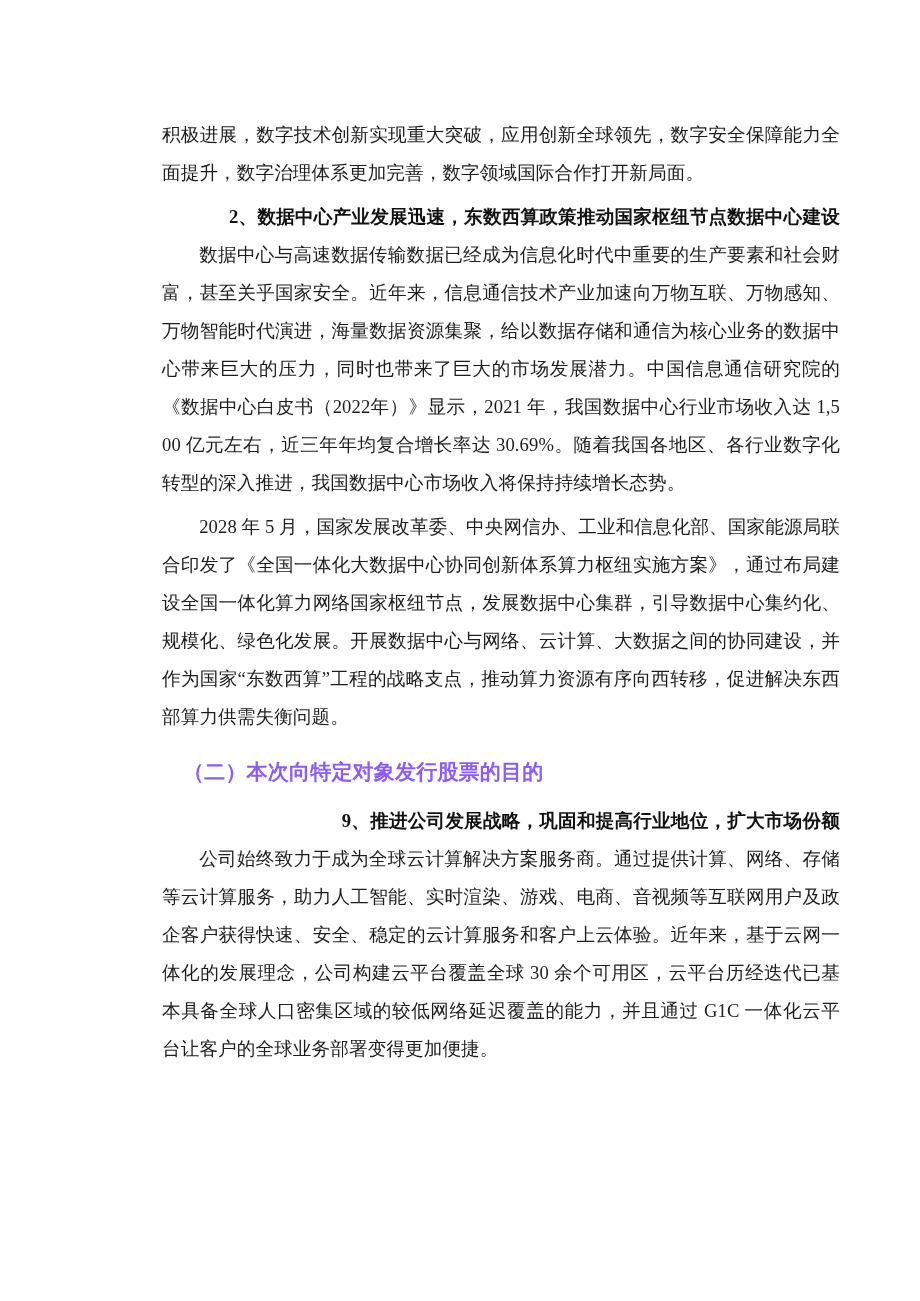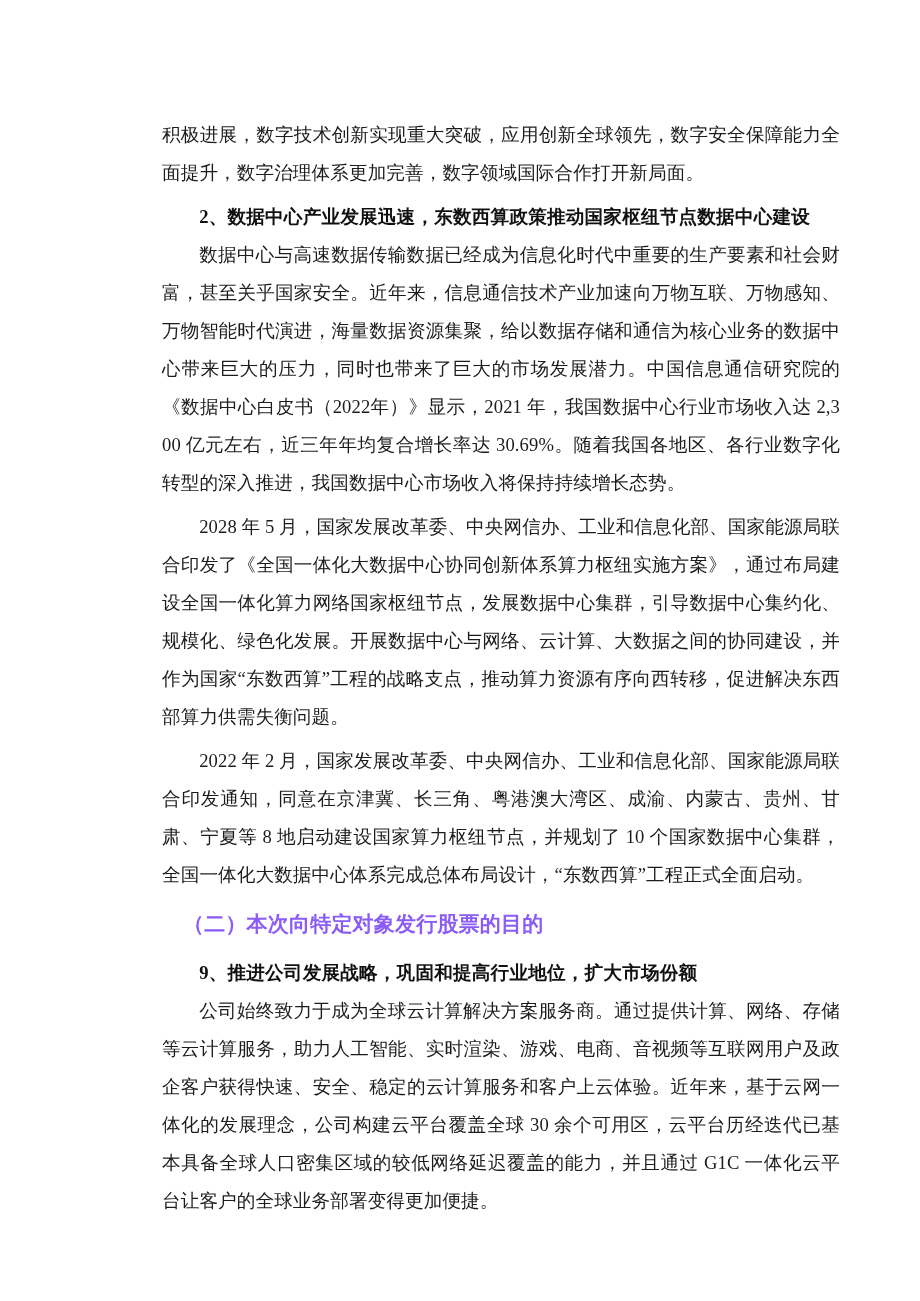--- a/index.html
+++ b/index.html
@@ -39,21 +39,21 @@
     text-indent: 0;
   }
   
   .head-num {
     font-size: 18.6px;
     line-height: 38px;
     color: #111111;
     font-weight: bold;
     text-indent: 2em;
     margin: 0;
-    text-align: left;
+    text-align: right;
     letter-spacing: 0.2px;
   }
   
   .head-sec {
     font-size: 21px;
     line-height: 40px;
     color: #8b5cf6;
     font-weight: bold;
     text-indent: 1em;
     margin: 0;
@@ -69,29 +69,28 @@
 <div class="page">
   <div class="content">
 
     <p class="para cont">积极进展，数字技术创新实现重大突破，应用创新全球领先，数字安全保障能力全面提升，数字治理体系更加完善，数字领域国际合作打开新局面。</p>
 
 
     <div class="gap-sm"></div>
 
     <h3 class="head-num">2、数据中心产业发展迅速，东数西算政策推动国家枢纽节点数据中心建设</h3>
 
-    <p class="para">数据中心与高速数据传输数据已经成为信息化时代中重要的生产要素和社会财富，甚至关乎国家安全。近年来，信息通信技术产业加速向万物互联、万物感知、万物智能时代演进，海量数据资源集聚，给以数据存储和通信为核心业务的数据中心带来巨大的压力，同时也带来了巨大的市场发展潜力。中国信息通信研究院的《数据中心白皮书（2022年）》显示，2021 年，我国数据中心行业市场收入达 2,300 亿元左右，近三年年均复合增长率达 30.69%。随着我国各地区、各行业数字化转型的深入推进，我国数据中心市场收入将保持持续增长态势。</p>
+    <p class="para">数据中心与高速数据传输数据已经成为信息化时代中重要的生产要素和社会财富，甚至关乎国家安全。近年来，信息通信技术产业加速向万物互联、万物感知、万物智能时代演进，海量数据资源集聚，给以数据存储和通信为核心业务的数据中心带来巨大的压力，同时也带来了巨大的市场发展潜力。中国信息通信研究院的《数据中心白皮书（2022年）》显示，2021 年，我国数据中心行业市场收入达 1,500 亿元左右，近三年年均复合增长率达 30.69%。随着我国各地区、各行业数字化转型的深入推进，我国数据中心市场收入将保持持续增长态势。</p>
 
     <div class="gap-sm"></div>
 
     <p class="para">2028 年 5 月，国家发展改革委、中央网信办、工业和信息化部、国家能源局联合印发了《全国一体化大数据中心协同创新体系算力枢纽实施方案》，通过布局建设全国一体化算力网络国家枢纽节点，发展数据中心集群，引导数据中心集约化、规模化、绿色化发展。开展数据中心与网络、云计算、大数据之间的协同建设，并作为国家“东数西算”工程的战略支点，推动算力资源有序向西转移，促进解决东西部算力供需失衡问题。</p>
 
     <div class="gap-sm"></div>
 
-    <p class="para">2022 年 2 月，国家发展改革委、中央网信办、工业和信息化部、国家能源局联合印发通知，同意在京津冀、长三角、粤港澳大湾区、成渝、内蒙古、贵州、甘肃、宁夏等 8 地启动建设国家算力枢纽节点，并规划了 10 个国家数据中心集群，全国一体化大数据中心体系完成总体布局设计，“东数西算”工程正式全面启动。</p>
 
     <div class="gap-md"></div>
 
     <h2 class="head-sec">（二）本次向特定对象发行股票的目的</h2>
 
     <div class="gap-md"></div>
 
     <h3 class="head-num">9、推进公司发展战略，巩固和提高行业地位，扩大市场份额</h3>
 
     <p class="para">公司始终致力于成为全球云计算解决方案服务商。通过提供计算、网络、存储等云计算服务，助力人工智能、实时渲染、游戏、电商、音视频等互联网用户及政企客户获得快速、安全、稳定的云计算服务和客户上云体验。近年来，基于云网一体化的发展理念，公司构建云平台覆盖全球 30 余个可用区，云平台历经迭代已基本具备全球人口密集区域的较低网络延迟覆盖的能力，并且通过 G1C 一体化云平台让客户的全球业务部署变得更加便捷。</p>

